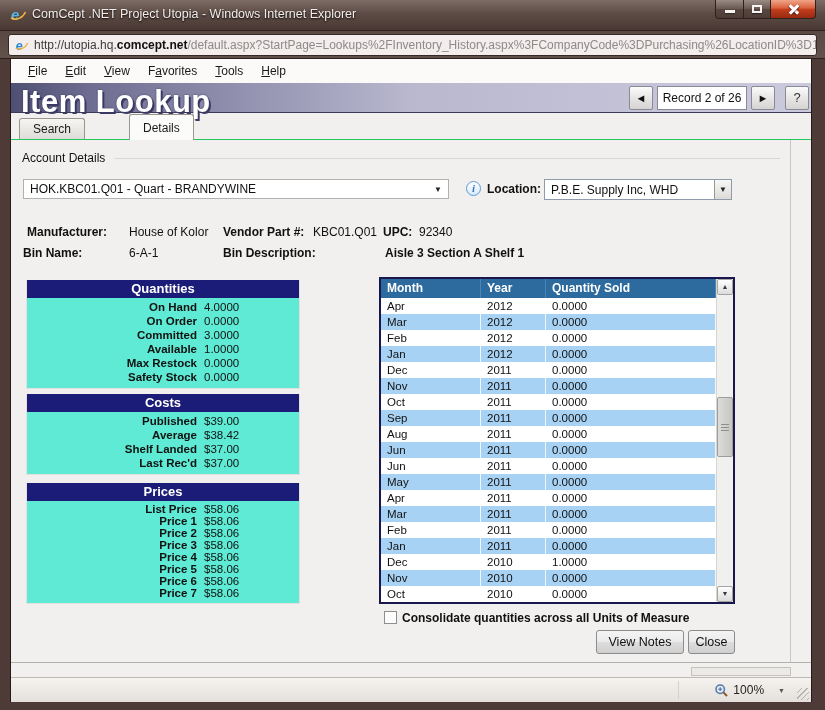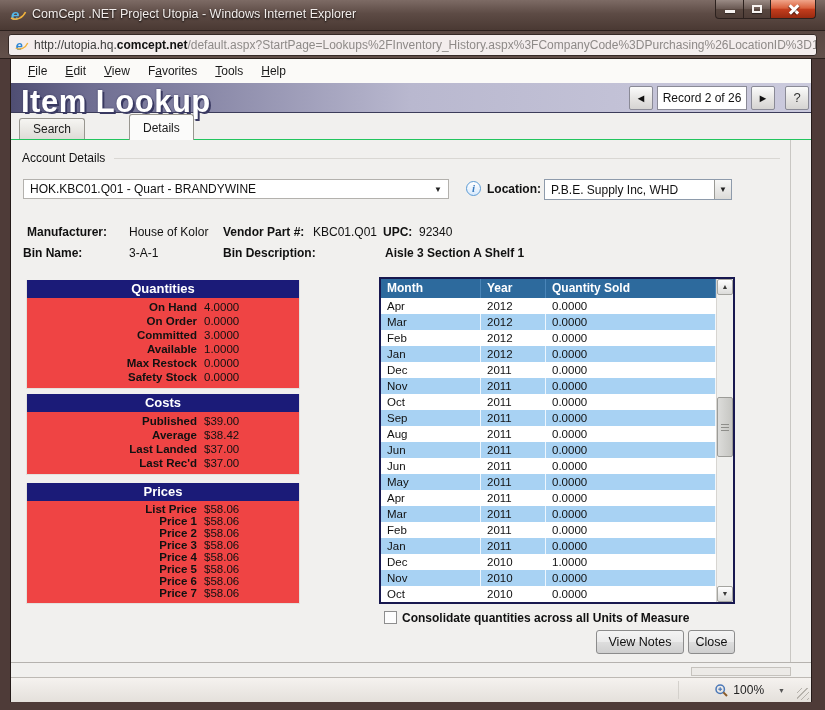--- a/index.html
+++ b/index.html
@@ -82,21 +82,21 @@
 
   .fields{position:absolute;left:12px;top:85px;width:740px;height:44px;font-size:12px;color:#111;}
   .fields span{position:absolute;white-space:nowrap;}
   .flbl{font-weight:bold;}
   .f-man-l{left:4px;top:0;} .f-man-v{left:106px;top:0;} .f-vp-l{left:200px;top:0;} .f-vp-v{left:290px;top:0;}
   .f-upc-l{left:350px;top:0;padding-left:10px;} .f-upc-v{left:396px;top:0;}
   .f-bn-l{left:0;top:21px;} .f-bn-v{left:106px;top:21px;} .f-bd-l{left:200px;top:21px;} .f-bd-v{left:290px;top:21px;}
   .f-aisle{left:362px;top:21px;font-weight:bold;}
 
   
-  .panel{position:absolute;left:15px;width:274px;background:#ef4444;border:1px solid #e3e1dd;border-top:none;}
+  .panel{position:absolute;left:15px;width:274px;background:#5eead4;border:1px solid #e3e1dd;border-top:none;}
   .panel-quantities{top:140px;} .panel-costs{top:254px;} .panel-prices{top:343px;}
   .phead{height:18px;line-height:18px;background:#1b1b78;color:#fff;font-size:13px;font-weight:bold;text-align:center;}
   .pbody{padding:2px 0 4px;}
   .prow{display:flex;height:14px;line-height:14px;font-size:11.5px;color:#111;}
   .panel-prices .prow{height:12px;line-height:12px;}
   .plbl{width:170px;text-align:right;font-weight:bold;}
   .pval{margin-left:7px;}
 
   
   .history{position:absolute;left:368px;top:137px;width:356px;height:327px;border:2px solid #18184f;background:#fff;}
@@ -219,21 +219,21 @@
         </div>
 
         <div class="fields">
           <span class="flbl f-man-l">Manufacturer:</span>
           <span class="f-man-v">House of Kolor</span>
           <span class="flbl f-vp-l">Vendor Part #:</span>
           <span class="f-vp-v">KBC01.Q01</span>
           <span class="flbl f-upc-l">UPC:</span>
           <span class="f-upc-v">92340</span>
           <span class="flbl f-bn-l">Bin Name:</span>
-          <span class="f-bn-v">3-A-1</span>
+          <span class="f-bn-v">6-A-1</span>
           <span class="flbl f-bd-l">Bin Description:</span>
           <span class="f-bd-v"></span>
           <span class="f-aisle">Aisle 3 Section A Shelf 1</span>
         </div>
 
         <div id="panels">
             <div class="panel panel-quantities">
               <div class="phead">Quantities</div>
               <div class="pbody">
                 <div class="prow">
@@ -267,21 +267,21 @@
               <div class="pbody">
                 <div class="prow">
                   <span class="plbl">Published</span>
                   <span class="pval">$39.00</span>
                 </div>
                 <div class="prow">
                   <span class="plbl">Average</span>
                   <span class="pval">$38.42</span>
                 </div>
                 <div class="prow">
-                  <span class="plbl">Last Landed</span>
+                  <span class="plbl">Shelf Landed</span>
                   <span class="pval">$37.00</span>
                 </div>
                 <div class="prow">
                   <span class="plbl">Last Rec'd</span>
                   <span class="pval">$37.00</span>
                 </div>
               </div>
             </div>
             <div class="panel panel-prices">
               <div class="phead">Prices</div>

